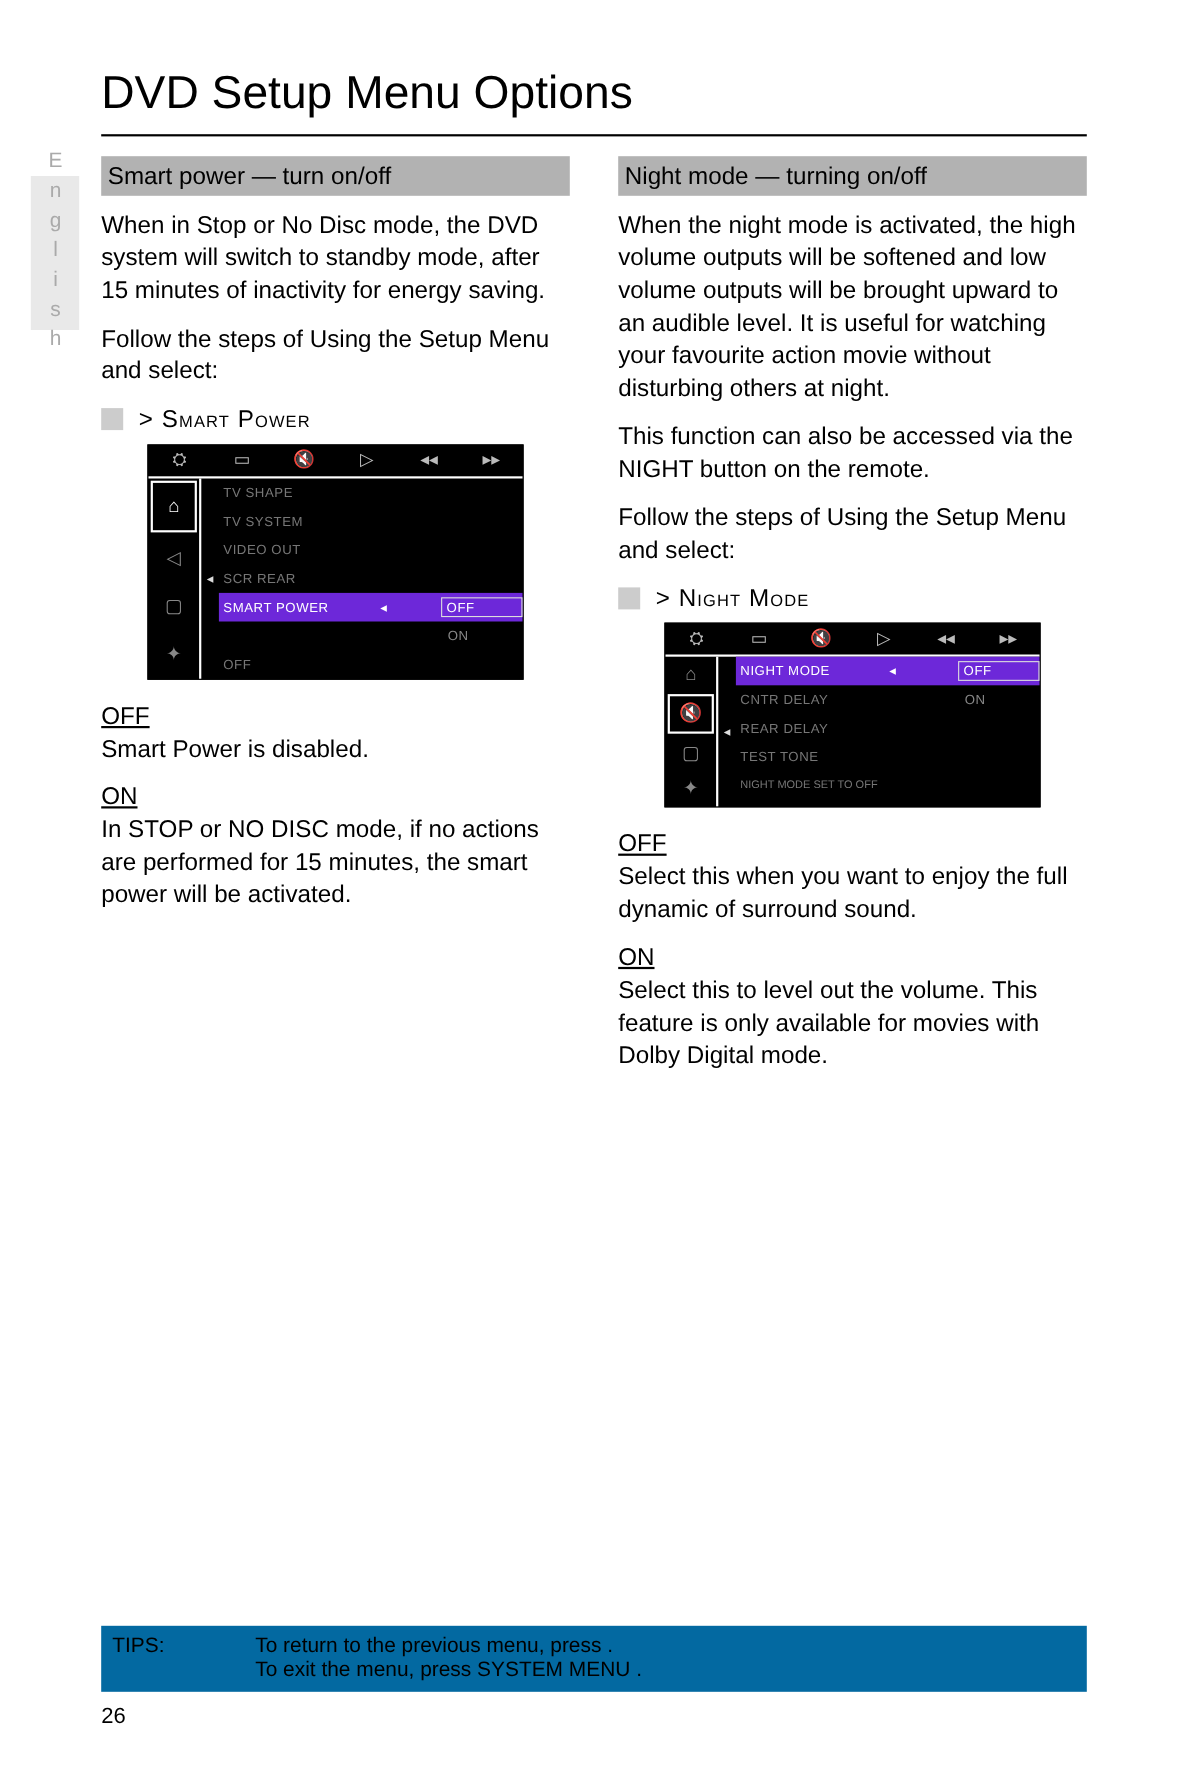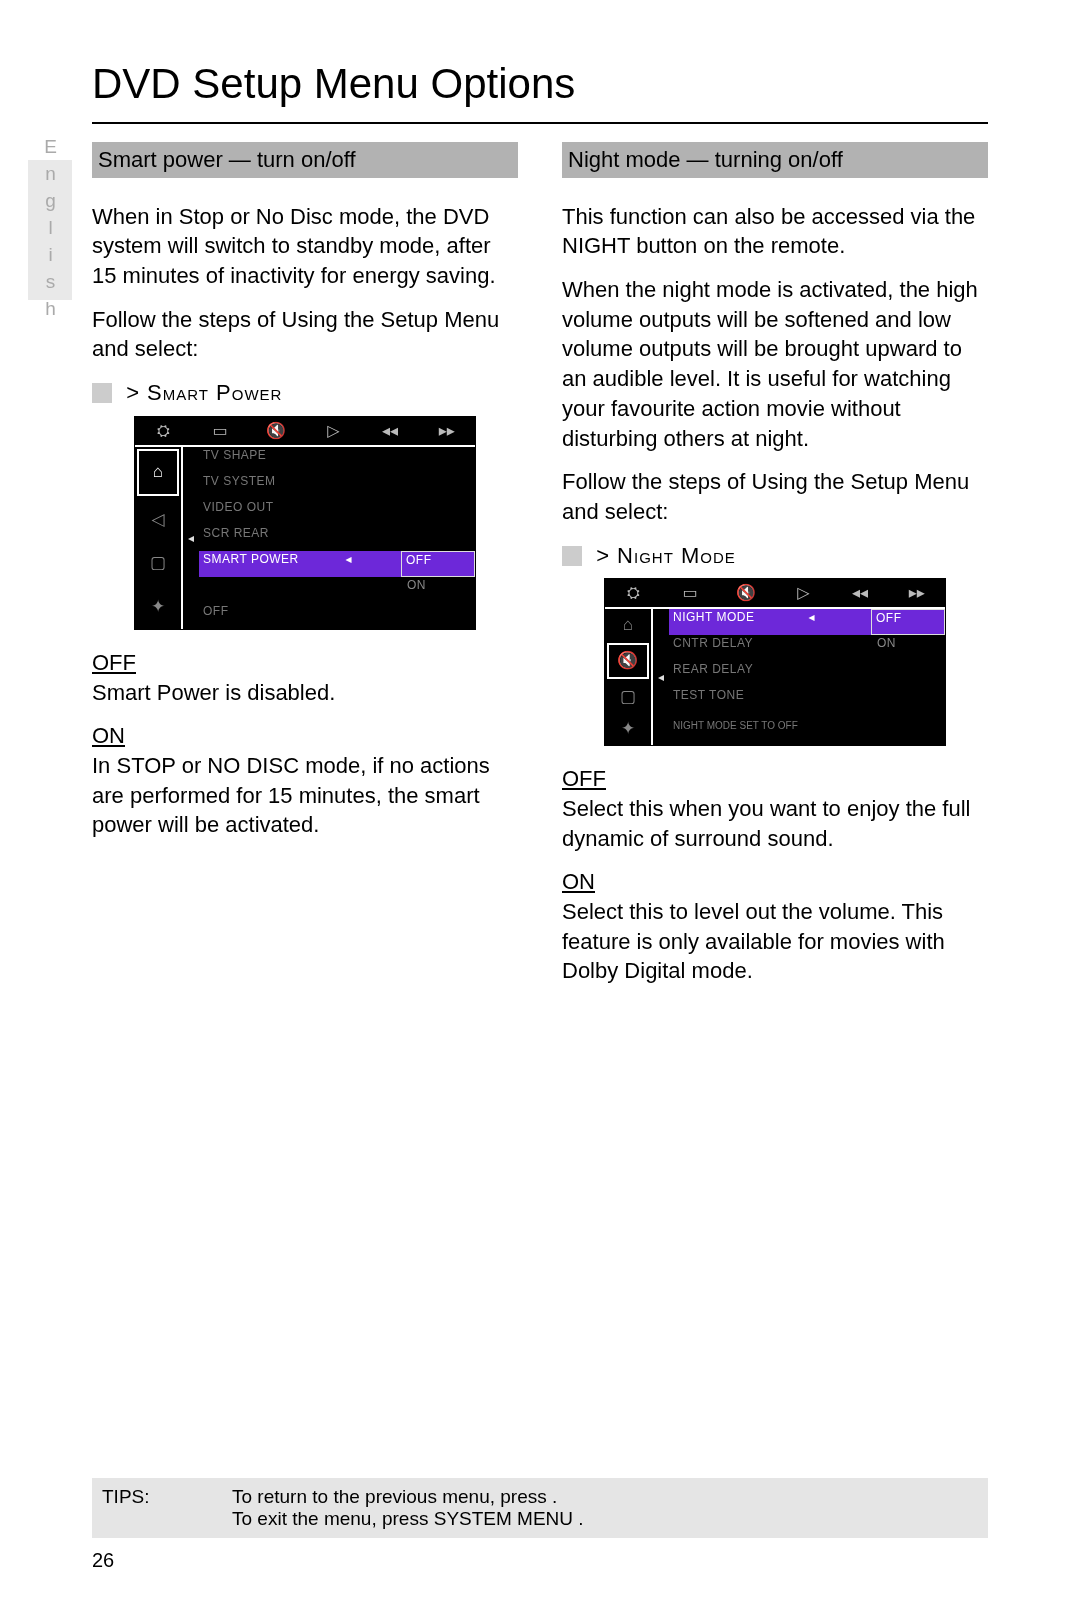--- a/index.html
+++ b/index.html
@@ -2,42 +2,42 @@
 <html><head>
 <meta charset="utf-8">
 <style>
   html,body{margin:0;padding:0;background:#fff;font-family:Arial,Helvetica,sans-serif;color:#000;width:1080px}
   .page{position:relative;width:1080px;height:1618px;box-sizing:border-box;padding:60px 92px 50px 92px}
   .lang-tab{position:absolute;left:28px;top:160px;width:44px;height:140px;background:#e9e9e9;color:#aaa;font-size:19px;letter-spacing:6px;writing-mode:vertical-rl;text-orientation:upright;display:flex;align-items:center;justify-content:center;font-weight:400}
   h1{font-size:42px;font-weight:400;margin:0 0 14px 0}
   .rule{border:0;border-top:2px solid #000;margin:0 0 18px 0}
   .cols{display:flex;gap:44px}
   .col{flex:1;font-size:22px;line-height:1.35}
-  .sec-hdr{background:#b2b2b2;padding:3px 6px;font-size:22px;margin-bottom:24px}
+  .sec-hdr{background:#b2b2b2;padding:3px 6px;font-size:22px;margin-bottom:12px}
   p{margin:0 0 14px 0}
   .breadcrumb{text-align:left;margin:12px 0 8px 0}
   .bc-box{display:inline-block;width:20px;height:20px;background:#ccc;margin-right:8px;vertical-align:-3px}
   .sc{font-variant:small-caps;letter-spacing:1px}
   .ul{text-decoration:underline}
   
   .osd{background:#000;border:1px solid #000;margin:4px auto 18px auto;width:340px}
   .osd-top{display:flex;align-items:center;height:28px;border-bottom:2px solid #fff}
   .osd-top span{color:#bbb;font-size:16px;flex:1;text-align:center}
   .osd-body{display:flex}
   .osd-side{width:46px;display:flex;flex-direction:column;border-right:2px solid #fff}
   .osd-side div{flex:1;display:flex;align-items:center;justify-content:center;color:#888;font-size:17px;min-height:32px}
   .osd-side .sel{border:2px solid #fff;margin:2px;color:#fff}
   .osd-arrow{width:16px;color:#ddd;font-size:12px;display:flex;align-items:center;justify-content:center}
   .osd-main{flex:1}
-  .osd-row{display:flex;height:26px;color:#777;font-size:12px;letter-spacing:0.5px;padding-left:4px}
+  .osd-row{display:flex;align-items:center;height:26px;color:#777;font-size:12px;letter-spacing:0.5px;padding-left:4px}
   .osd-row.sel{background:#6d28d9;color:#fff}
   .osd-val{margin-left:auto;width:68px;font-size:12px;color:#888;padding-left:4px}
   .osd-row.sel .osd-val{border:1px solid #ddd;color:#fff}
   .osd-status{color:#777;font-size:10px;padding:6px 4px}
-  .tips{position:absolute;left:92px;right:92px;bottom:80px;background:#e5e5e5;padding:8px 10px;font-size:19px;display:flex}
+  .tips{position:absolute;left:92px;right:92px;bottom:80px;background:#0369a1;padding:8px 10px;font-size:19px;display:flex}
   .tips-label{width:130px}
   .pagenum{position:absolute;left:92px;bottom:46px;font-size:20px}
 </style>
 </head>
 <body>
 
 <div class="page">
   <div class="lang-tab">English</div>
 
   <h1>DVD Setup Menu Options</h1>
@@ -101,22 +101,22 @@
       </div>
 
       <p><span class="ul">OFF</span><br>
       <span>Smart Power is disabled.</span></p>
       <p><span class="ul">ON</span><br>
       <span>In STOP or NO DISC mode, if no actions are performed for 15 minutes, the smart power will be activated.</span></p>
     </div>
 
     <div class="col">
       <div class="sec-hdr">Night mode — turning on/off</div>
+      <p>When the night mode is activated, the high volume outputs will be softened and low volume outputs will be brought upward to an audible level.  It is useful for watching your favourite action movie without disturbing others at night.</p>
       <p>This function can also be accessed via the NIGHT button on the remote.</p>
-      <p>When the night mode is activated, the high volume outputs will be softened and low volume outputs will be brought upward to an audible level.  It is useful for watching your favourite action movie without disturbing others at night.</p>
       <p>Follow the steps of  Using the Setup Menu  and select:</p>
       <div class="breadcrumb">
         <span class="bc-box"></span>
         <span class="sc">&gt;  Night  Mode</span>
       </div>
 
       <div class="osd">
         <div class="osd-top">
           <span>⛭</span>
           <span>▭</span>

